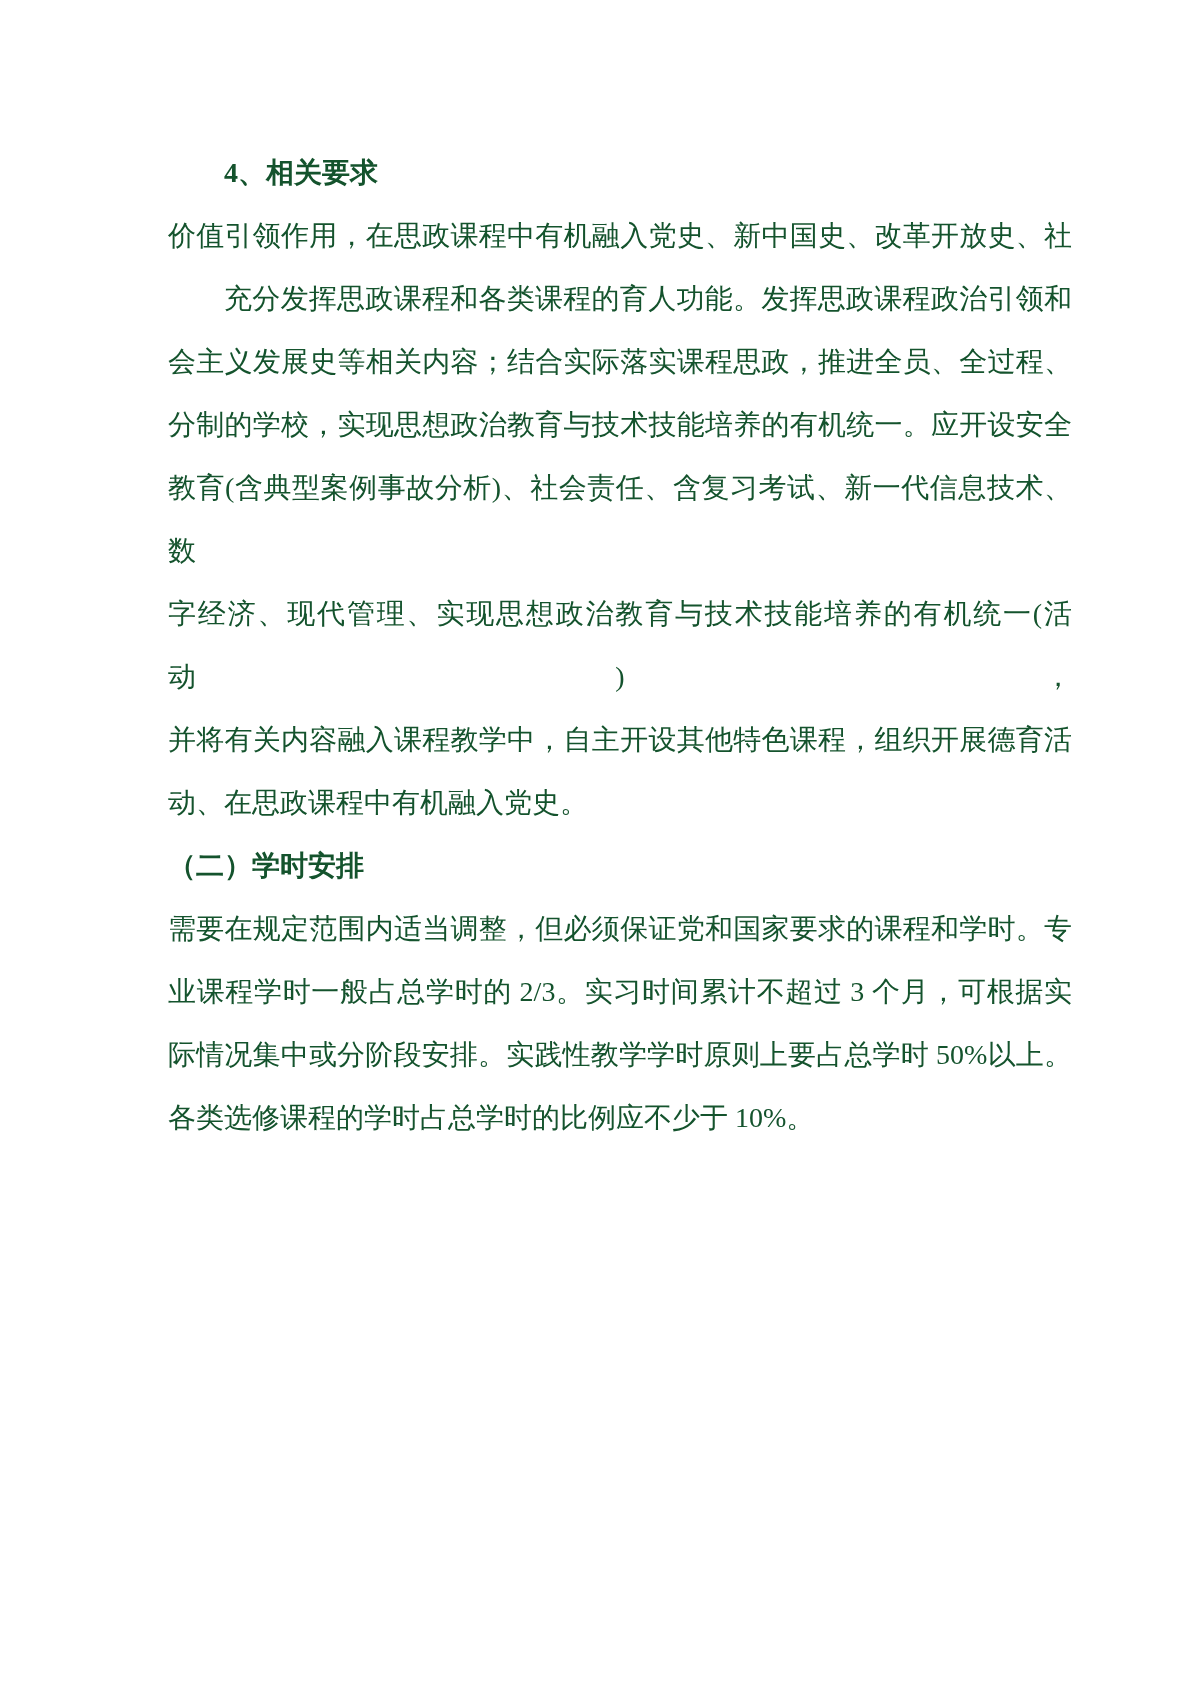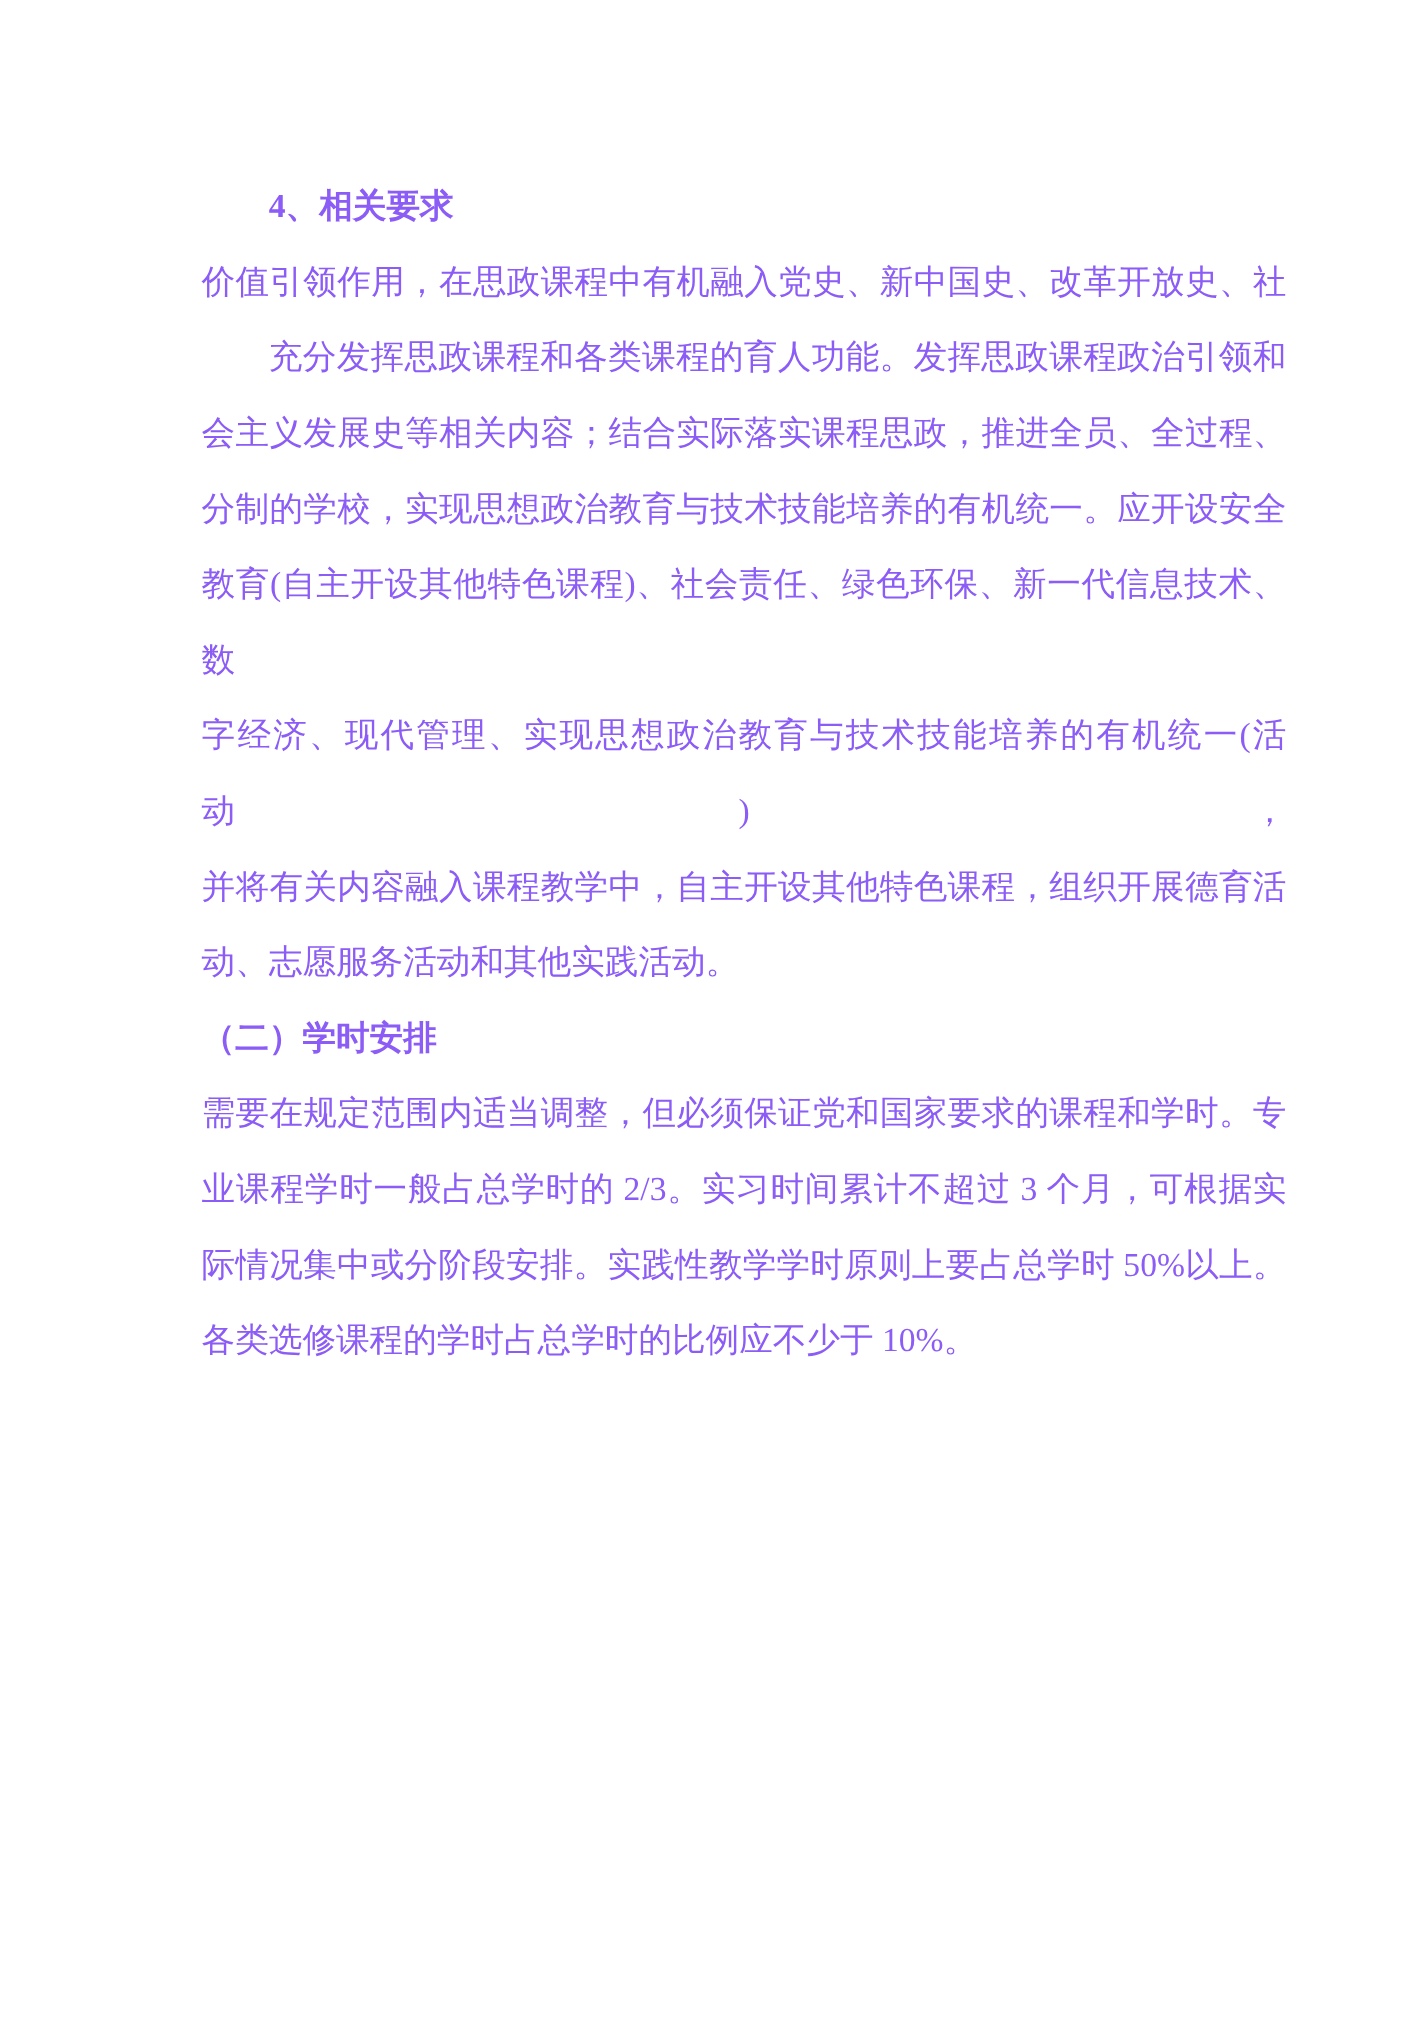--- a/index.html
+++ b/index.html
@@ -7,21 +7,21 @@
     padding: 0;
     background: #ffffff;
   }
   .page {
     position: relative;
     width: 1190px;
     height: 1223px;
     background: #ffffff;
     overflow: hidden;
     font-family: "Liberation Serif", "DejaVu Serif", serif;
-    color: #8b5cf6;
+    color: #14532d;
   }
   .content {
     position: absolute;
     left: 168px;
     top: 141px;
     width: 904px;
     font-size: 28px;
     line-height: 63px;
   }
   .heading {
@@ -58,24 +58,24 @@
 <div class="page">
   <div class="content">
 
     <div class="heading indent2">4、相关要求</div>
 
     <div>
       <div class="jline">价值引领作用，在思政课程中有机融入党史、新中国史、改革开放史、社</div>
       <div class="jline indent2">充分发挥思政课程和各类课程的育人功能。发挥思政课程政治引领和</div>
       <div class="jline">会主义发展史等相关内容；结合实际落实课程思政，推进全员、全过程、</div>
       <div class="jline">分制的学校，实现思想政治教育与技术技能培养的有机统一。应开设安全</div>
-      <div class="jline">教育(自主开设其他特色课程)、社会责任、绿色环保、新一代信息技术、数</div>
+      <div class="jline">教育(含典型案例事故分析)、社会责任、含复习考试、新一代信息技术、数</div>
       <div class="jline">字经济、现代管理、实现思想政治教育与技术技能培养的有机统一(活动)，</div>
       <div class="jline">并将有关内容融入课程教学中，自主开设其他特色课程，组织开展德育活</div>
-      <div class="lline">动、志愿服务活动和其他实践活动。</div>
+      <div class="lline">动、在思政课程中有机融入党史。</div>
     </div>
 
     <div class="heading">（二）学时安排</div>
 
 
     <div>
       <div class="jline">需要在规定范围内适当调整，但必须保证党和国家要求的课程和学时。专</div>
       <div class="jline">业课程学时一般占总学时的 2/3。实习时间累计不超过 3 个月，可根据实</div>
       <div class="jline">际情况集中或分阶段安排。实践性教学学时原则上要占总学时 50%以上。</div>
       <div class="lline">各类选修课程的学时占总学时的比例应不少于 10%。</div>

